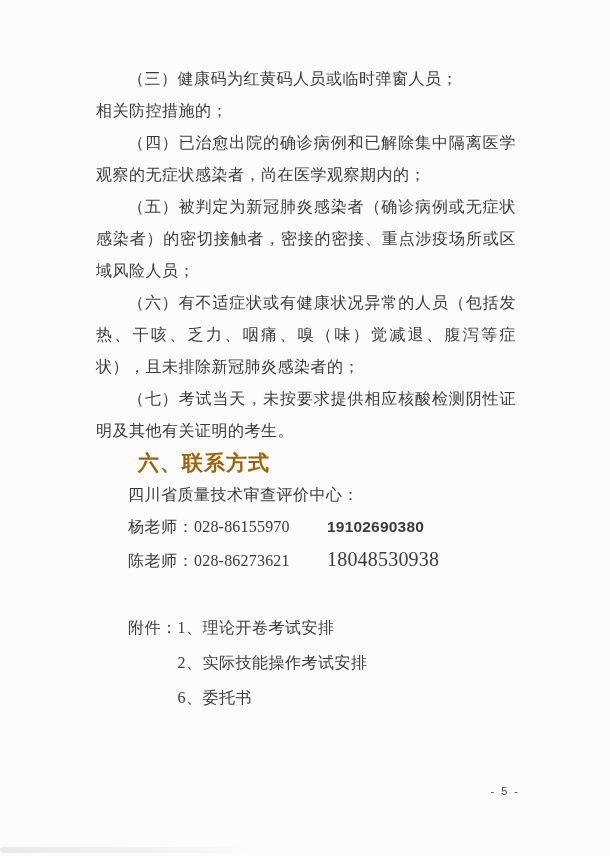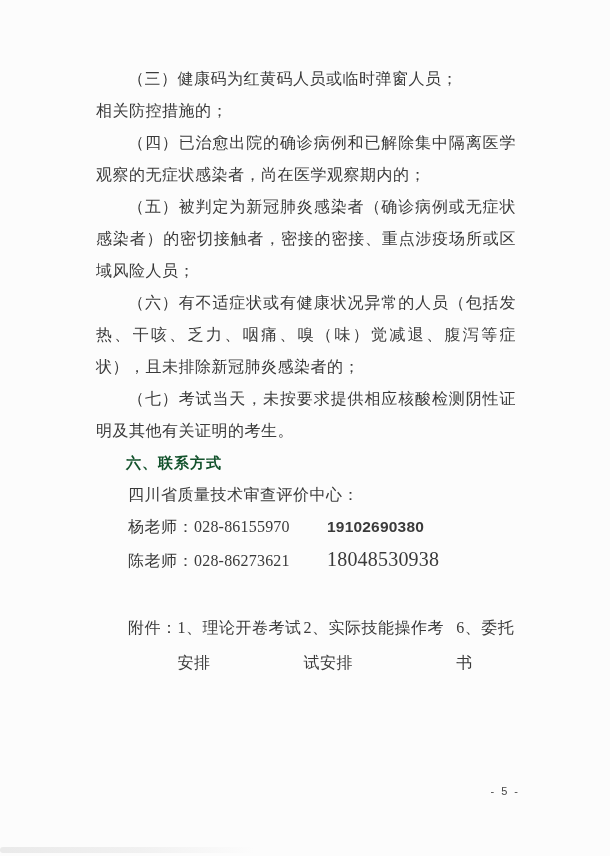--- a/index.html
+++ b/index.html
@@ -25,22 +25,22 @@
     text-align: justify;
   }
 
   .para { margin: 0; }
   .para.indent { text-indent: 2em; }
 
   .section-heading {
     margin: 0 0 0 2em;
     font-family: "Liberation Sans", "DejaVu Sans", sans-serif;
     font-weight: bold;
-    font-size: 15px;
-    color: #14532d;
+    font-size: 21px;
+    color: #a16207;
     letter-spacing: 1px;
   }
 
   .org-line { margin-left: 2em; }
 
   .contact-row { margin-left: 2em; white-space: nowrap; }
   .contact-left { display: inline-block; width: 199px; letter-spacing: 0.5px; }
   .contact-phone { letter-spacing: 0.2px; }
   .mobile-sans {
     font-family: Liberation Sans, sans-serif;
@@ -51,21 +51,21 @@
   .mobile-serif { font-size: 20px; letter-spacing: 0.2px; }
 
   .attachments {
     display: flex;
     margin-left: 2em;
     margin-top: 33px;
     line-height: 35px;
     text-align: left;
   }
   .attachment-label { flex: 0 0 auto; }
-  .attachment-items { display: flex; flex-direction: row; }
+  .attachment-items { display: flex; flex-direction: column; }
 
   .page-number {
     position: absolute;
     top: 785px;
     right: 90px;
     font-family: "Liberation Sans", "DejaVu Sans", sans-serif;
     font-size: 11px;
     letter-spacing: 2px;
     color: #464646;
   }

